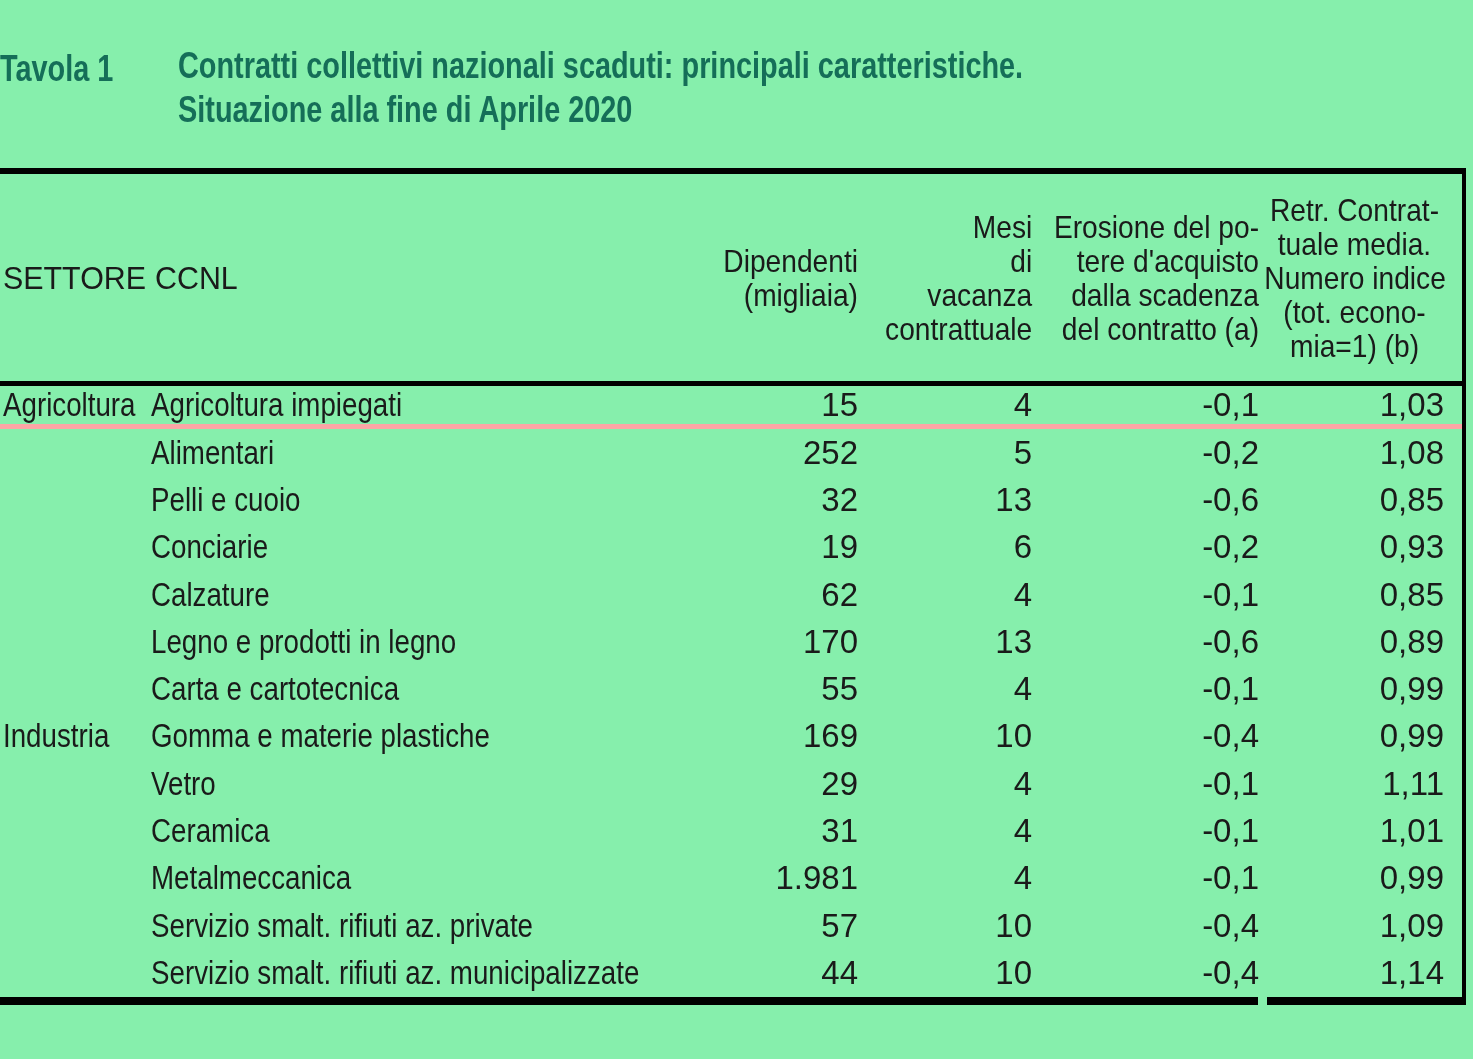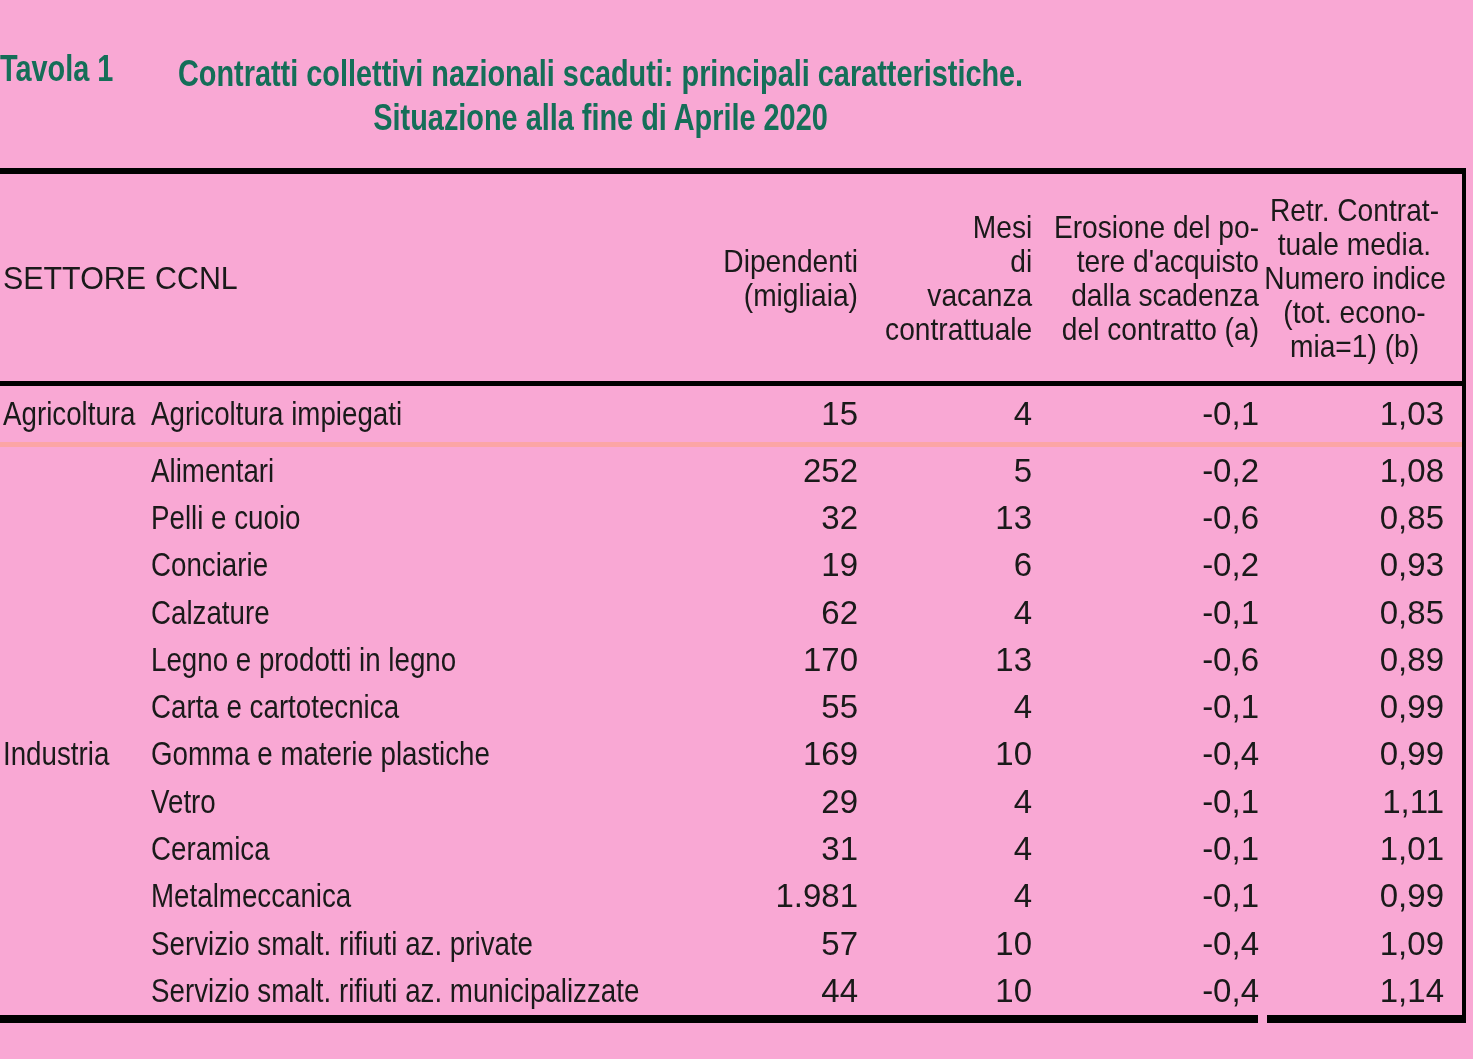--- a/index.html
+++ b/index.html
@@ -1,33 +1,33 @@
 <!DOCTYPE html>
 <html><head>
 <meta charset="utf-8">
 <style>
   html,body { margin:0; padding:0; background:#ffffff; }
   .page {
     position:relative;
     width:1473px; height:1059px;
-    background:#f9a8d4;
+    background:#86efac;
     font-family:"Liberation Sans","DejaVu Sans",sans-serif;
     color:#1a1a1a;
     overflow:hidden;
   }
 
   
   .doc-header { position:absolute; left:0; top:44px; width:1473px; }
   .tavola-label {
     position:absolute; left:0; top:4px;
     font-size:37px; font-weight:bold; color:#156e58;
     white-space:nowrap;
     transform:scaleX(.78); transform-origin:left top;
   }
-  .title-lines { position:absolute; left:178px; top:8px;text-align:center; }
+  .title-lines { position:absolute; left:178px; top:0; }
   .title-line {
     display:block; font-size:37px; font-weight:bold; color:#156e58;
     line-height:44px; white-space:nowrap;
     transform:scaleX(.78); transform-origin:left top;
   }
 
   
   .tbl {
     position:absolute; left:0; top:168px;
     width:1466px;
@@ -56,21 +56,21 @@
   }
   .hcell span { display:block; }
   .h-dip  { right:604px; text-align:right; transform:scaleX(.88); transform-origin:right center; }
   .h-mesi { right:430px; text-align:right; transform:scaleX(.88); transform-origin:right center; }
   .h-ero  { right:203px; text-align:right; transform:scaleX(.88); transform-origin:right center; }
   .h-retr { right:5px; width:205px; text-align:center; transform:scaleX(.88); transform-origin:center center; }
 
   
   .section { position:relative; }
   .section-agri { border-bottom:5px solid #fca5a5; }
-  .section-agri .row { height:56px;border-radius:16px; }
+  .section-agri .row { height:38px;border-radius:16px; }
   .section-ind .row { height:47.3px; }
 
   .row { position:relative; }
   .cell { position:absolute; top:50%; white-space:nowrap; font-size:33px; }
   .ccnl {
     left:151px;
     transform:translateY(-50%) scaleX(.84); transform-origin:left center;
   }
   .num { transform:translateY(-50%); text-align:center; }
   .c-dip  { right:604px; }

